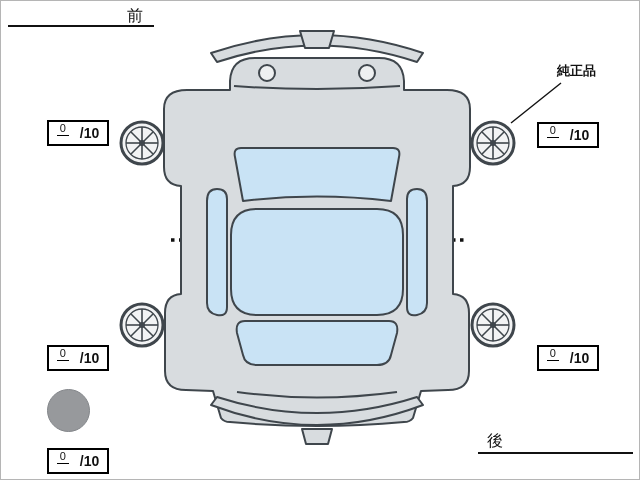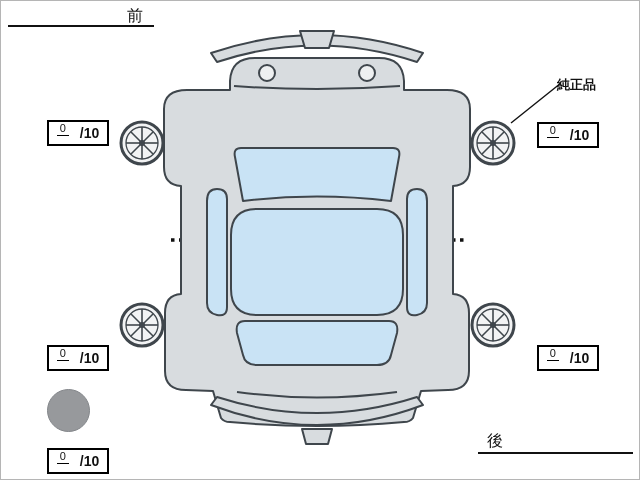--- a/index.html
+++ b/index.html
@@ -20,21 +20,21 @@
     font-family:"Liberation Sans", sans-serif;
     color:#111;
   }
   .stage svg{position:absolute;left:0;top:0;}
   .txt{position:absolute;white-space:nowrap;}
   .label-front{left:126px;top:5px;font-size:16px;}
   .rule{position:absolute;height:0;border-top:2px solid var(--line-color);}
   .rule-front{left:7px;top:24px;width:146px;}
   .label-rear{left:486px;top:430px;font-size:16px;}
   .rule-rear{left:477px;top:451px;width:155px;}
-  .label-genuine{left:556px;top:75px;font-size:13px;font-weight:700;}
+  .label-genuine{left:556px;top:61px;font-size:13px;font-weight:700;}
   .score-box{
     position:absolute;
     width:62px;height:26px;
     border:2px solid #000;
     background:#fff;
     display:flex;align-items:center;justify-content:center;
     box-sizing:border-box;
   }
   .score-val{
     font-size:11px;line-height:1;

